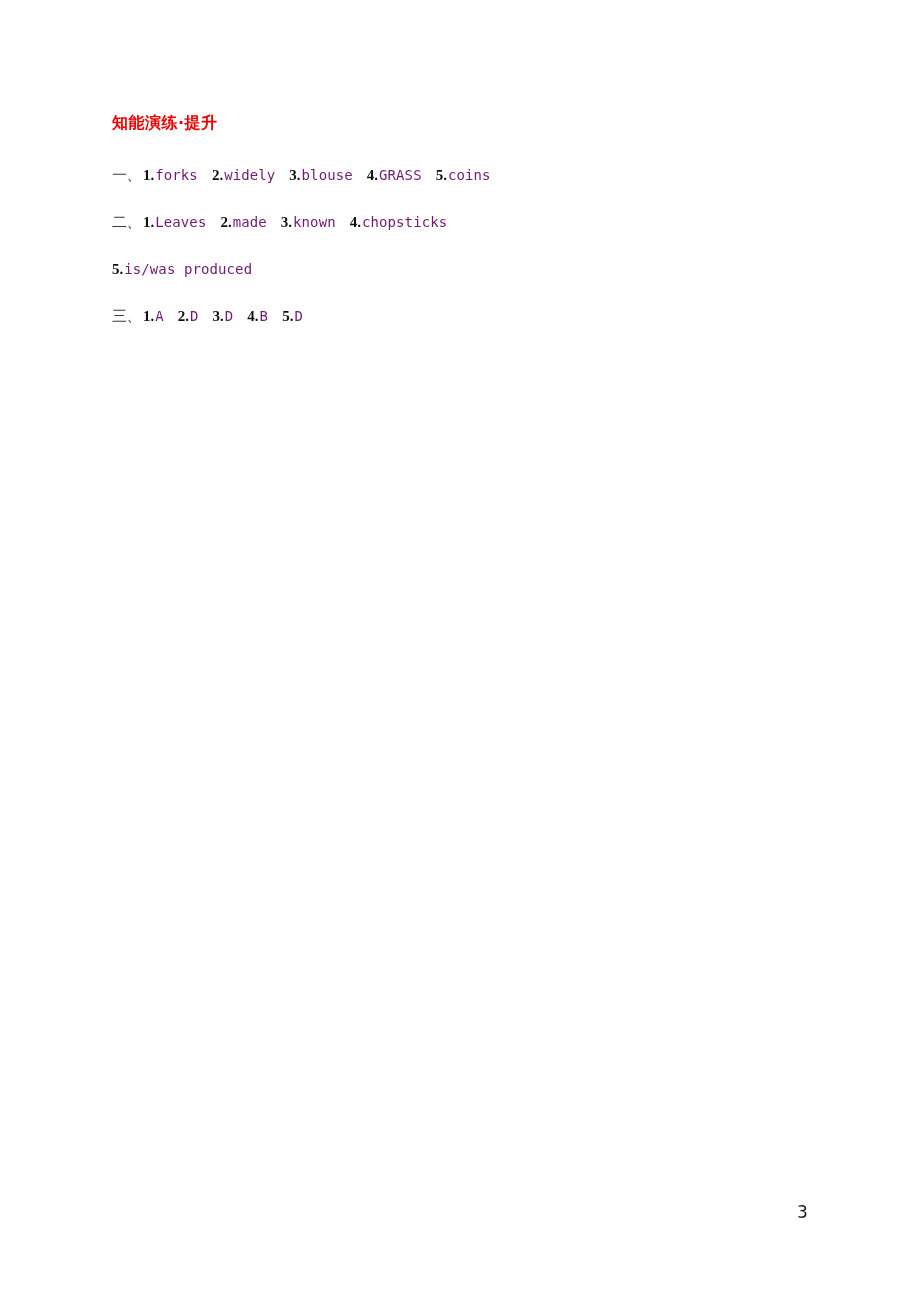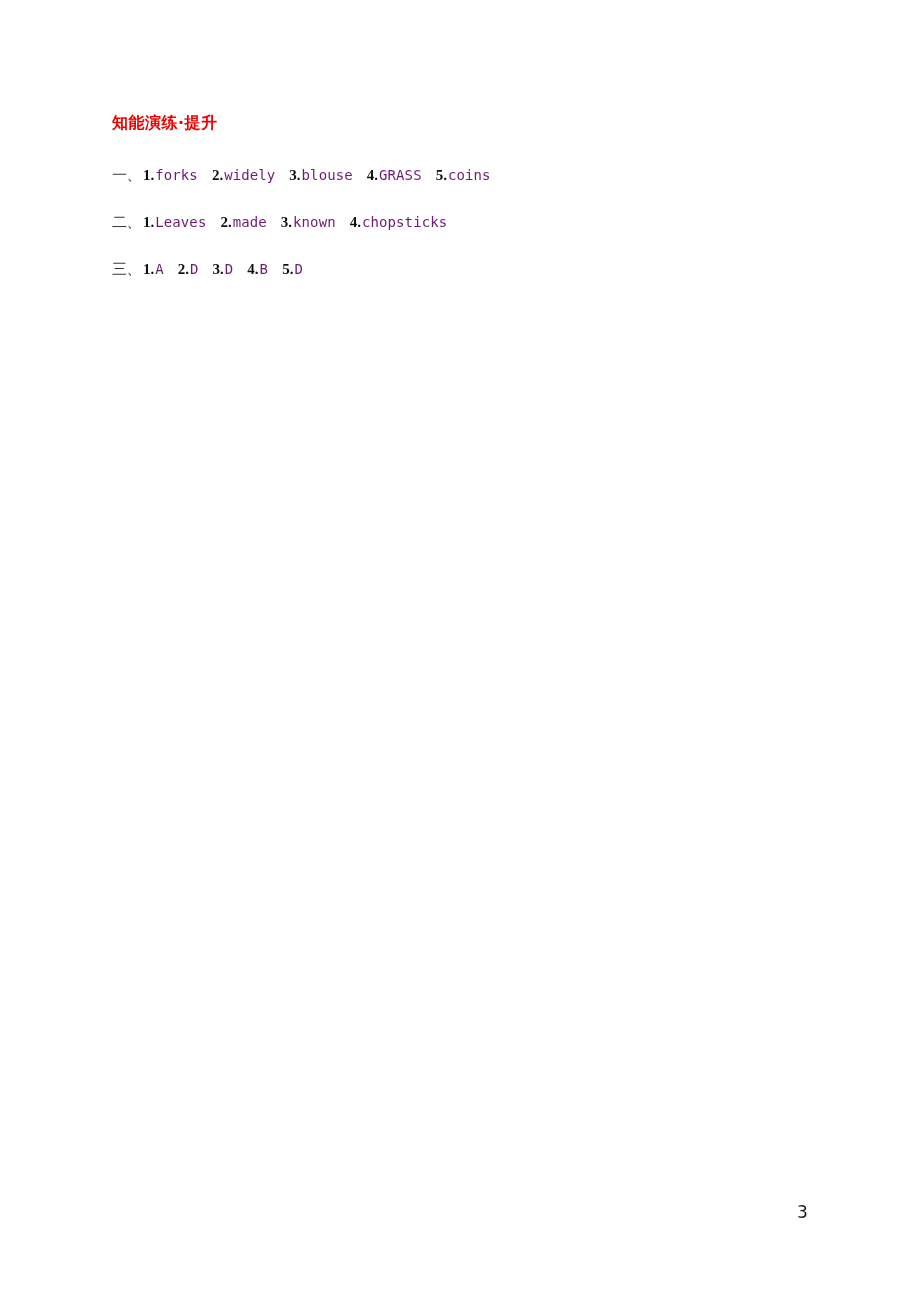--- a/index.html
+++ b/index.html
@@ -100,18 +100,19 @@
 </head>
 <body>
 
 <div class="page">
 
   <div class="section-header">知能演练·提升</div>
 
   <div class="answer-block">
       <div class="answer-line"><span class="cjk-marker">一、</span><span class="item"><span class="item-num">1.</span><span class="item-val">forks</span></span><span class="item"><span class="item-num">2.</span><span class="item-val">widely</span></span><span class="item"><span class="item-num">3.</span><span class="item-val">blouse</span></span><span class="item"><span class="item-num">4.</span><span class="item-val">GRASS</span></span><span class="item"><span class="item-num">5.</span><span class="item-val">coins</span></span></div>
       <div class="answer-line"><span class="cjk-marker">二、</span><span class="item"><span class="item-num">1.</span><span class="item-val">Leaves</span></span><span class="item"><span class="item-num">2.</span><span class="item-val">made</span></span><span class="item"><span class="item-num">3.</span><span class="item-val">known</span></span><span class="item"><span class="item-num">4.</span><span class="item-val">chopsticks</span></span></div>
+      <div class="answer-line continuation"><span class="item"><span class="item-num">5.</span><span class="item-val">is/was produced</span></span></div>
       <div class="answer-line"><span class="cjk-marker">三、</span><span class="item"><span class="item-num">1.</span><span class="item-val">A</span></span><span class="item"><span class="item-num">2.</span><span class="item-val">D</span></span><span class="item"><span class="item-num">3.</span><span class="item-val">D</span></span><span class="item"><span class="item-num">4.</span><span class="item-val">B</span></span><span class="item"><span class="item-num">5.</span><span class="item-val">D</span></span></div>
     </div>
 
   <div class="page-number">3</div>
 
 </div>
 
 </body></html>

